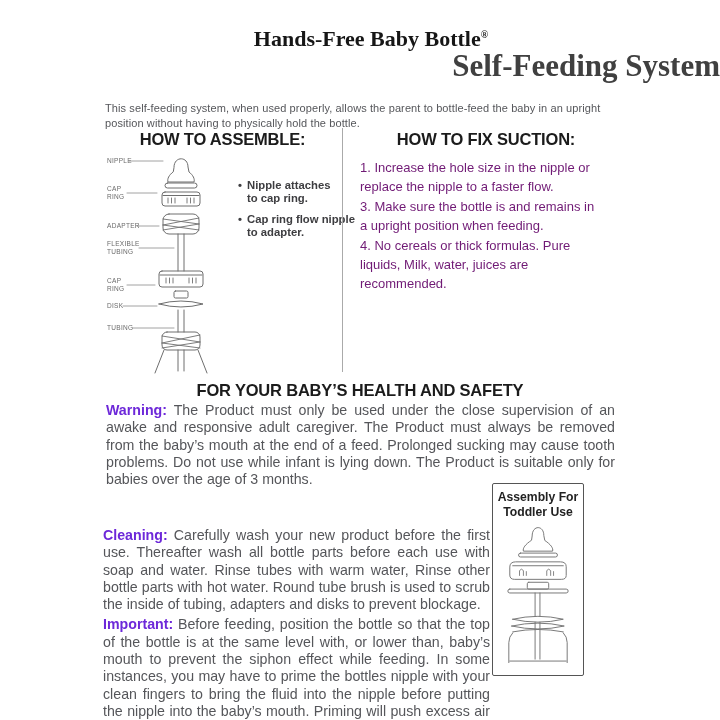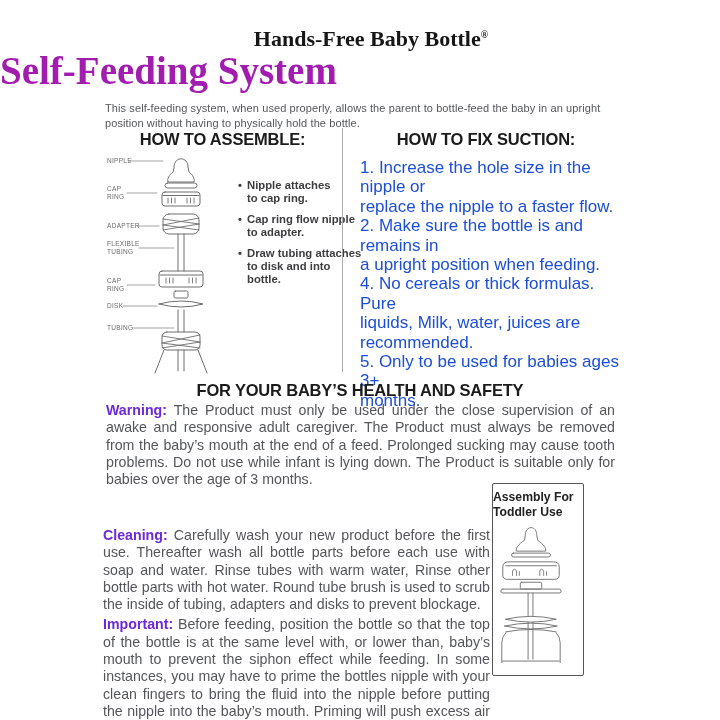--- a/index.html
+++ b/index.html
@@ -4,22 +4,22 @@
 <style>
   html,body{margin:0;padding:0;background:#ffffff;}
   #page{position:relative;width:720px;height:720px;background:#fff;overflow:hidden;
         font-family:"Liberation Sans",sans-serif;color:#55565a;}
   .pre{white-space:pre-line;}
 
   
   .title1{position:absolute;top:26px;left:0;right:0;text-align:center;
           font-family:"Liberation Serif",serif;font-weight:700;font-size:22px;color:#161616;padding-left:22px;}
   .title1 sup{font-size:10px;vertical-align:super;}
-  .title2{position:absolute;top:48px;left:0;right:0;text-align:left;
-          font-family:"Liberation Serif",serif;font-weight:700;font-size:39px;color:#a21caf;}
+  .title2{position:absolute;top:48px;left:0;right:0;text-align:right;
+          font-family:"Liberation Serif",serif;font-weight:700;font-size:31px;color:#404040;}
   .intro{position:absolute;top:90px;left:105px;width:512px;font-size:11px;line-height:14.5px;
          color:#55565a;letter-spacing:0.1px;}
 
   
   .cols{position:absolute;top:128px;left:100px;width:520px;height:250px;}
   .col-head{position:absolute;top:2px;font-weight:700;font-size:16.5px;color:#1b1b1b;
             text-align:center;letter-spacing:-0.2px;}
   .divider{position:absolute;left:342px;top:128px;height:244px;width:0;
            border-left:1.5px solid #aaaaaa;}
 
@@ -27,34 +27,34 @@
   .diagram svg{position:absolute;left:0;top:0;}
   .dlabel{position:absolute;left:2px;font-size:6.5px;line-height:7.5px;color:#6a6a6a;
           letter-spacing:0.3px;font-weight:400;}
 
   .bullets{position:absolute;left:122px;top:35px;width:124px;margin:16px;padding:0;list-style:none;}
   .bullets li{position:relative;padding-left:9px;margin:0 0 9px 0;font-size:11.3px;
               line-height:12.6px;font-weight:600;color:#3d3d40;}
   .bullets li::before{content:"•";position:absolute;left:0;top:0;color:#3d3d40;}
 
   .suction-list{position:absolute;left:260px;top:30px;width:268px;}
-  .suction-item{font-size:17px;line-height:19.4px;color:#1d4ed8;}
+  .suction-item{font-size:13px;line-height:19.4px;color:#701a75;}
 
   
   .safety-head{position:absolute;top:381px;left:0;right:0;text-align:center;font-weight:700;
                font-size:16.5px;color:#1b1b1b;letter-spacing:-0.2px;}
   .para{margin:0;text-align:justify;font-size:14.2px;line-height:17.3px;color:#55565a;}
   .para b{color:#6d28d9;font-weight:700;}
   .warning{position:absolute;top:402px;left:106px;width:509px;}
   .lower{position:absolute;top:487px;left:103px;width:387px;margin-top:40px;}
   .lower .para + .para{margin-top:3px;}
 
   
   .toddler{position:absolute;top:483px;left:492px;width:92px;height:193px;
-           border:1.5px solid #555;border-radius:2px;box-sizing:border-box;text-align:left;}
+           border:1.5px solid #555;border-radius:2px;box-sizing:border-box;text-align:center;}
   .toddler-title{margin-top:6px;font-weight:700;font-size:12.2px;line-height:14.5px;color:#222;}
   .toddler svg{margin-top:2px;}
 </style>
 </head>
 <body>
 
 <div id="page">
 
   <div class="title1"><span>Hands-Free Baby Bottle</span><sup>®</sup></div>
   <div class="title2">Self-Feeding System</div>
@@ -132,34 +132,30 @@
 RING</span>
       <span class="dlabel pre" style="top:150px;">DISK</span>
       <span class="dlabel pre" style="top:172px;">TUBING</span>
     </div>
 
     <ul class="bullets">
       <li><span class="pre">Nipple attaches
 to cap ring.</span></li>
       <li><span class="pre">Cap ring flow nipple
 to adapter.</span></li>
-      <li><span class="pre">Draw tubing attaches
-to disk and into bottle.</span></li>
     </ul>
 
     <div class="suction-list">
       <div class="suction-item pre">1. Increase the hole size in the nipple or
 replace the nipple to a faster flow.</div>
-      <div class="suction-item pre">2. Make sure the bottle is and remains in
+      <div class="suction-item pre">3. Make sure the bottle is and remains in
 a upright position when feeding.</div>
       <div class="suction-item pre">4. No cereals or thick formulas. Pure
 liquids, Milk, water, juices are
 recommended.</div>
-      <div class="suction-item pre">5. Only to be used for babies ages 3+
-months.</div>
     </div>
   </div>
 
   <div class="divider"></div>
 
   <div class="safety-head">FOR YOUR BABY’S HEALTH AND SAFETY</div>
 
   <p class="para warning">
     <b>Warning:</b>
     <span>The Product must only be used under the close supervision of an awake and responsive adult caregiver. The Product must always be removed from the baby’s mouth at the end of a feed. Prolonged sucking may cause tooth problems. Do not use while infant is lying down. The Product is suitable only for babies over the age of 3 months.</span>

